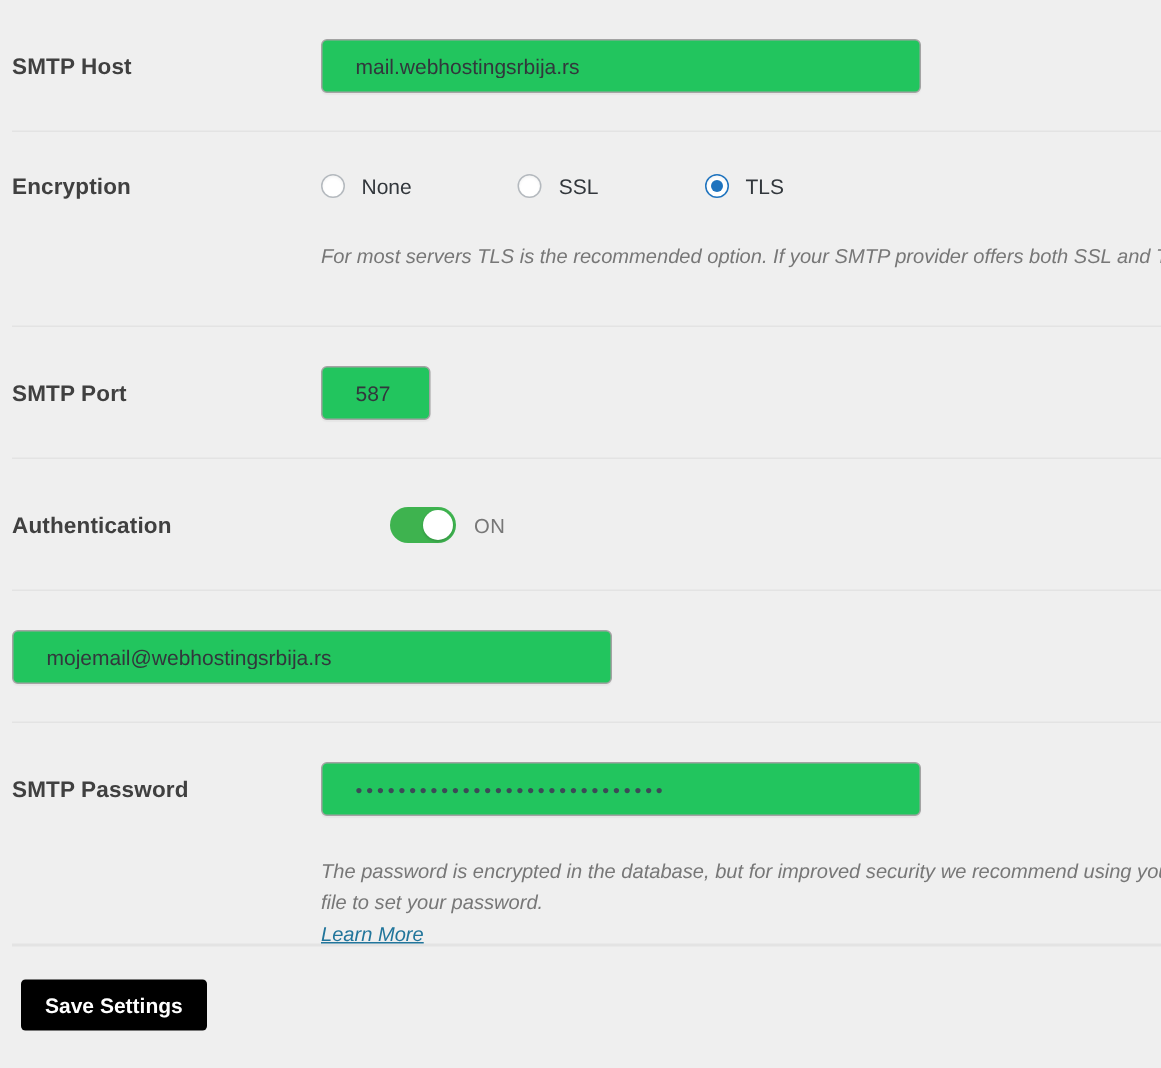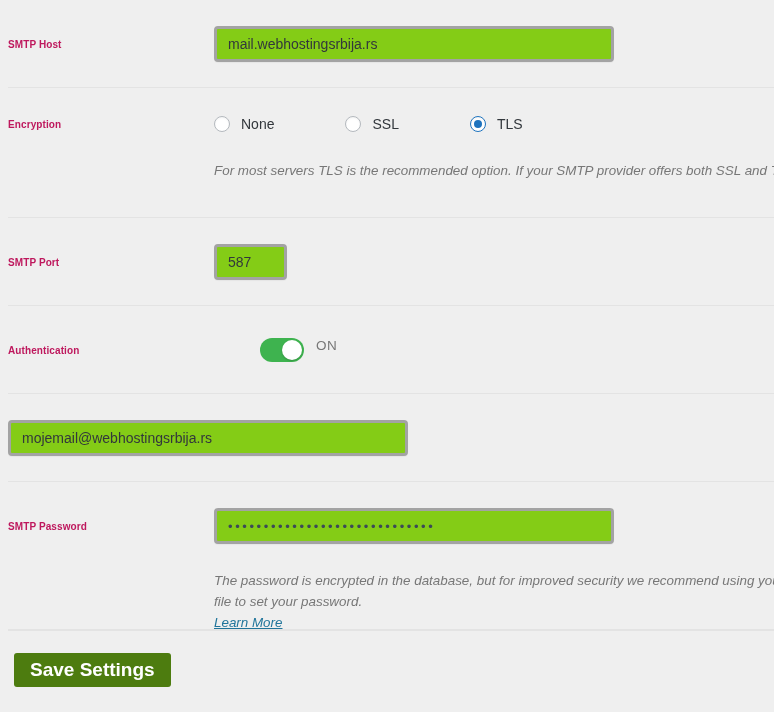--- a/index.html
+++ b/index.html
@@ -35,23 +35,23 @@
   .row-host        { height: 88px; }
   .row-encryption  { height: 130px; }
   .row-port        { height: 88px; }
   .row-auth        { height: 88px; gap: 46px; }
   .row-username    { height: 88px; }
   .row-password    { height: 148px; }
 
   .field-label {
     width: 206px;
     min-width: 206px;
-    font-size: 10px;
+    font-size: 15px;
     font-weight: 600;
-    color: #be185d;
+    color: #404040;
     letter-spacing: 0.1px;
     padding-top: 0;
     display: flex;
     align-items: center;
     box-sizing: border-box;
   }
   .row-host .field-label        { height: 88px; }
   .row-encryption .field-label  { height: 72px; }
   .row-port .field-label        { height: 88px; }
   .row-auth .field-label        { height: 88px; }
@@ -73,28 +73,28 @@
   .row-host .control-line,
   .row-port .control-line,
   .row-auth .control-line,
   .row-username .control-line,
   .row-password .control-line { height: 88px; }
   .row-encryption .control-line { height: 72px; }
 
   .text-input {
     box-sizing: border-box;
     height: 36px;
-    background: #84cc16;
-    border: 3px solid #a3a3a3;
+    background: #22c55e;
+    border: 1px solid #a3a3a3;
     border-radius: 4px;
     box-shadow: 0 1px 1px rgba(0,0,0,0.04);
     font-family: "Liberation Sans", sans-serif;
     font-size: 14px;
     color: #32373c;
-    padding: 0 11px;
+    padding: 0 22px;
     outline: none;
     line-height: 34px;
   }
   .input-wide { width: 400px; }
   .input-small { width: 73px; }
 
   .password-input {
     letter-spacing: 2.6px;
     font-size: 13px;
     color: #3c4a57;
@@ -158,21 +158,21 @@
     font-style: italic;
     font-size: 13.4px;
     color: #21759b;
     text-decoration: underline;
     display: inline-block;
     margin-top: 3px;
   }
 
   .toggle-wrap {
     display: flex;
-    align-items: flex-start;
+    align-items: center;
   }
   .toggle {
     width: 44px;
     height: 24px;
     border-radius: 12px;
     background: #3eb34f;
     position: relative;
     cursor: pointer;
     display: inline-block;
   }
@@ -194,26 +194,26 @@
   }
 
   .footer-bar {
     border-top: 1px solid #e3e3e3;
     margin-left: 8px;
     padding-top: 22px;
     height: 68px;
     box-sizing: border-box;
   }
   .save-button {
-    background: #4d7c0f;
+    background: #000000;
     color: #ffffff;
     border: none;
     border-radius: 3px;
     font-family: "Liberation Sans", sans-serif;
-    font-size: 19px;
+    font-size: 14px;
     font-weight: 700;
     padding: 0 16px;
     height: 34px;
     line-height: 34px;
     cursor: pointer;
     margin-left: 6px;
     display: inline-block;
   }
 </style>
 </head>

